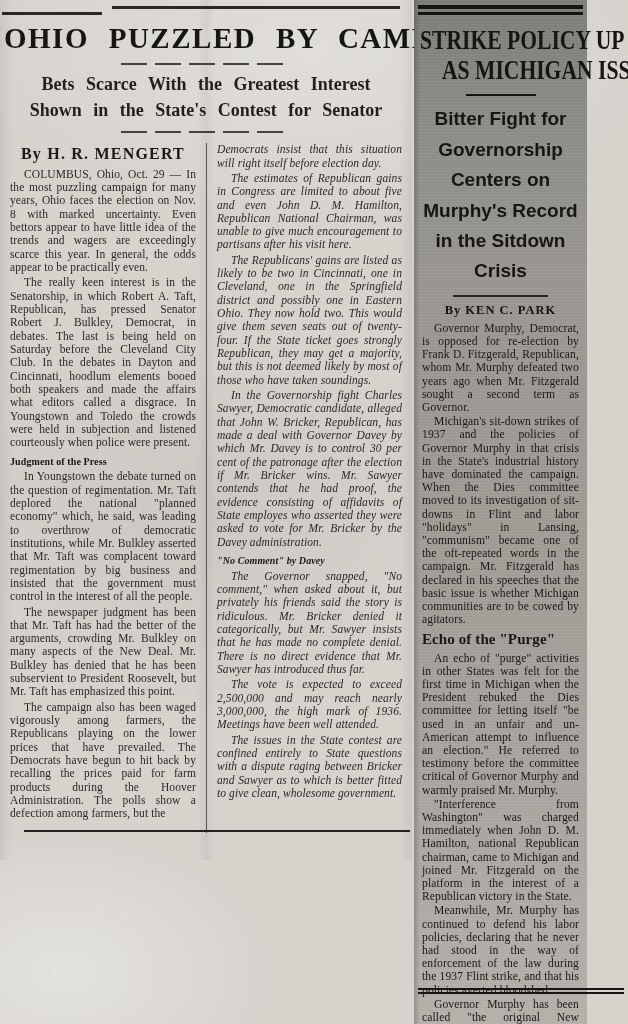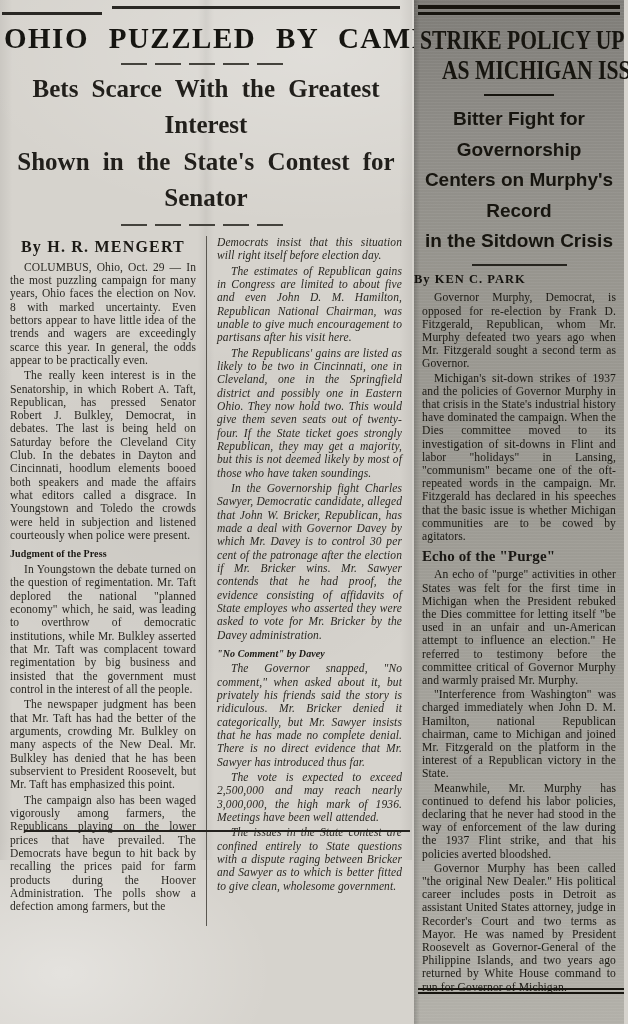--- a/index.html
+++ b/index.html
@@ -22,57 +22,57 @@
   }
   .rule-top-a { position: absolute; left: 2px; top: 12px; width: 100px; height: 3px; background: #2a2824; }
   .rule-top-b { position: absolute; left: 112px; top: 6px; width: 288px; height: 3px; background: #2a2824; }
   .left-headline {
     margin: 22px 4px 0 4px; text-align: center;
     font-size: 29px; letter-spacing: 1.5px; word-spacing: 11px;
     color: #161511; white-space: nowrap;
   }
   .hr-short { height: 2px; background: #44423c; margin: 8px auto 6px auto; width: 170px; }
   .hr-short.dashy { background: repeating-linear-gradient(90deg,#44423c 0 26px, transparent 26px 34px); }
-  .left-subtitle { text-align: center; font-size: 25px; line-height: 1.45; word-spacing: 7px; color: #211f1b; }
+  .left-subtitle { text-align: center; font-size: 18px; line-height: 1.45; word-spacing: 7px; color: #211f1b; }
   .left-columns { display: flex; margin-top: 10px; height: 690px; }
   .news-col {
     width: 206px; padding: 0 10px; height: 100%; overflow: hidden;
     text-align: justify; font-size: 11.5px; line-height: 1.16; color: #2a2822;
     letter-spacing: .1px;
   }
   .news-col.second { border-left: 1px solid #5a5751; font-style: italic; }
   .byline { text-align: center; font-weight: bold; font-size: 16px; letter-spacing: 1.2px; margin: 2px 0 4px 0; color: #1c1a16; }
   .para { margin: 0 0 2px 0; text-indent: 14px; }
   .para.cont { text-indent: 0; }
   .subhead { font-size: 10px; font-weight: bold; margin: 6px 0 3px 0; color: #191713; text-indent: 0; }
   .rule-left-bottom { position: absolute; left: 24px; top: 830px; width: 386px; height: 2px; background: #23211d; }
 
   
   .right-strip {
-    position: absolute; left: 414px; top: 0; width: 210px; height: 1024px;
+    position: absolute; left: 414px; top: 0; width: 173px; height: 1024px;
     background:
       repeating-linear-gradient(0deg, rgba(255,255,255,.05) 0 1px, transparent 1px 3px),
       linear-gradient(90deg, rgba(0,0,0,.18) 0, transparent 6px),
       linear-gradient(180deg, #7e7c77 0%, #8d8b86 12%, #98968f 28%, #9e9c95 55%, #a7a59e 78%, #b2b0a9 100%);
     color: #14120e;
   }
   .right-toprule { margin: 5px 4px 0 4px; border-top: 4px solid #17150f; border-bottom: 3px solid #17150f; height: 10px; }
   .right-headline {
     margin: 10px 0 0 6px; font-weight: bold; font-size: 27px; line-height: 1.12;
     color: #17150f; white-space: nowrap;
   }
   .right-headline .hl-line { display: inline-block; transform: scaleX(.8); transform-origin: left; }
   .right-headline .l2 { margin-left: 22px; }
   .right-hr-short { width: 70px; height: 2px; background: #17150f; margin: 9px auto 8px auto; }
   .right-deck {
     font-family: "Liberation Sans", sans-serif; font-weight: bold;
     font-size: 19px; line-height: 1.6; text-align: center; color: #17150f;
   }
   .right-hr-short2 { width: 95px; height: 2px; background: #26241e; margin: 8px auto 6px auto; }
-  .right-byline { font-weight: bold; font-size: 12.5px; letter-spacing: 1px; margin: 2px 0 4px 0; }
+  .right-byline { text-align: center; font-weight: bold; font-size: 12.5px; letter-spacing: 1px; margin: 2px 0 4px 0; }
   .right-body {
     padding: 0 8px; height: 780px; overflow: hidden;
     text-align: justify; font-size: 11.6px; line-height: 1.14; letter-spacing: .1px;
     color: #1a1812;
   }
   .right-body .para { margin-bottom: 1px; text-indent: 12px; }
   .right-body .subhead { font-size: 15px; margin: 5px 0 3px 0; }
   .right-bottomrule { position: absolute; left: 4px; top: 988px; width: 206px; border-top: 2px solid #17150f; border-bottom: 2px solid #17150f; height: 6px; }
 </style>
 </head>

